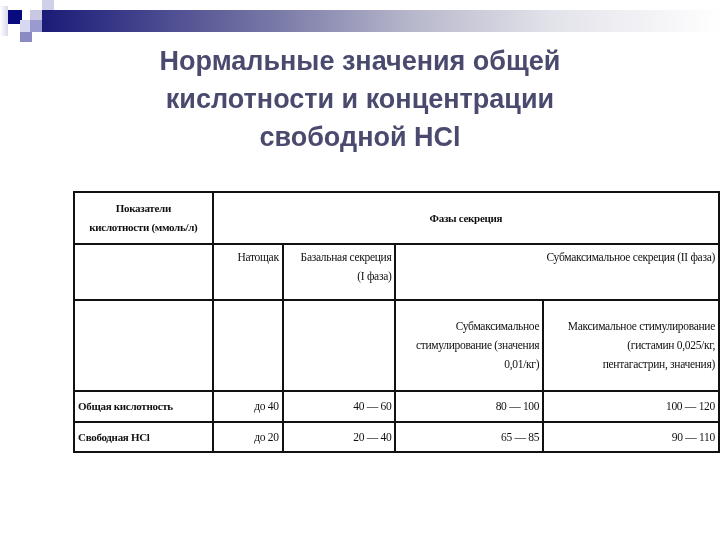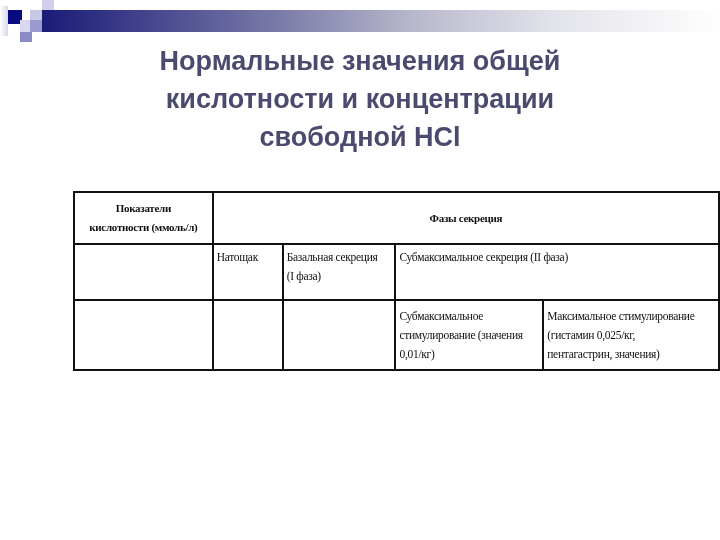--- a/index.html
+++ b/index.html
@@ -31,21 +31,21 @@
   .tbl {
     position: absolute; left: 36px; top: 191px;
     border-collapse: collapse;
     font-family: Liberation Serif, serif;
     font-size: 11.5px; color: #111; margin-left: 37px;
   }
   .tbl td {
     border: 2px solid #111; padding: 3px 3px; vertical-align: top;
     line-height: 19px; letter-spacing: -0.3px;
   }
-  .tbl td.thin-l { border-left-width: 1px; }
+  .tbl td.thin-l { border-left-width: 1px; text-align: right; }
   .tbl td.center { text-align: center; vertical-align: middle; }
   .tbl td.mid { vertical-align: middle; }
   .tbl td.hdr { font-weight: bold; font-size: 11px; }
 </style>
 </head>
 <body>
 
 <div>
   <div class="sq sq7"></div>
   <div class="header-bar"></div>
@@ -87,29 +87,43 @@
       <span>Натощак</span>
     </td>
     <td class="thin-l">
       <div>Базальная секреция</div>
       <div>(I фаза)</div>
     </td>
     <td colspan="2" class="thin-l">
       <span>Субмаксимальное секреция (II фаза)</span>
     </td>
   </tr>
-  <tr style="height:70px">
+  <tr style="height:91px">
     <td></td>
     <td class="thin-l"></td>
     <td class="thin-l"></td>
     <td class="thin-l mid">
       <div>Субмаксимальное</div>
       <div>стимулирование (значения</div>
       <div>0,01/кг)</div>
     </td>
     <td class="thin-l mid">
       <div>Максимальное стимулирование</div>
       <div>(гистамин 0,025/кг,</div>
       <div>пентагастрин, значения)</div>
     </td>
   </tr>
+  <tr style="height:31px">
+    <td class="mid hdr">Общая кислотность</td>
+    <td class="thin-l mid">до 40</td>
+    <td class="thin-l mid">40 — 60</td>
+    <td class="thin-l mid">80 — 100</td>
+    <td class="thin-l mid">100 — 120</td>
+  </tr>
+  <tr style="height:30px">
+    <td class="mid hdr">Свободная HCl</td>
+    <td class="thin-l mid">до 20</td>
+    <td class="thin-l mid">20 — 40</td>
+    <td class="thin-l mid">65 — 85</td>
+    <td class="thin-l mid">90 — 110</td>
+  </tr>
 </tbody>
   </table>
 
 </body></html>

